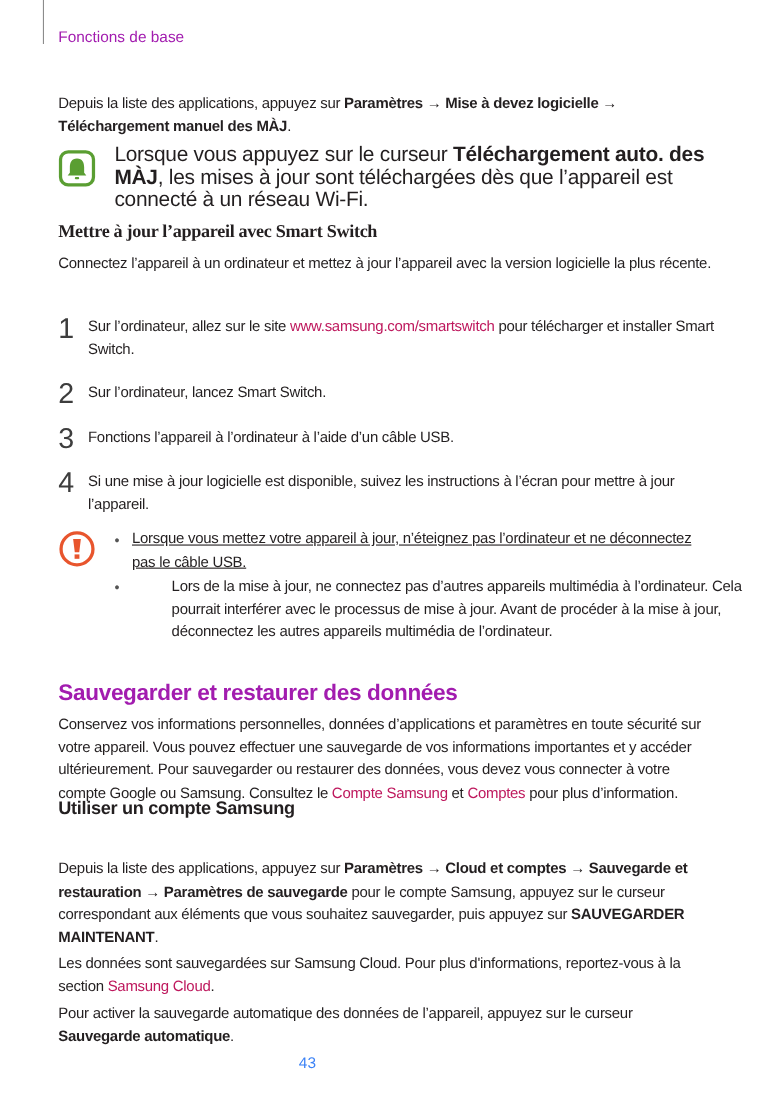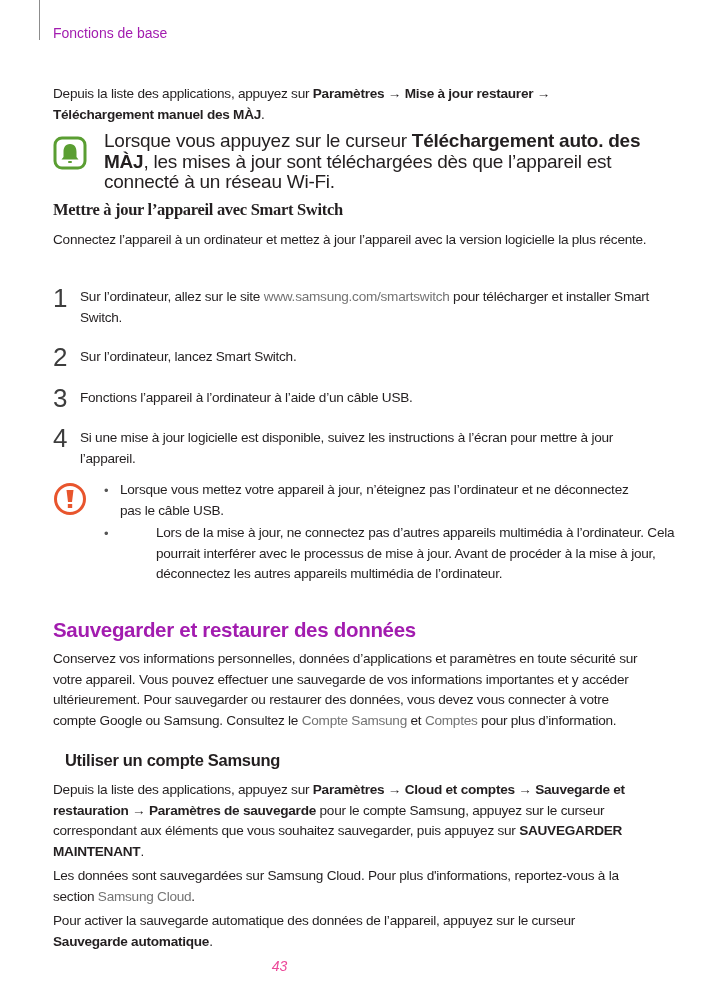--- a/index.html
+++ b/index.html
@@ -12,21 +12,21 @@
       position: absolute; left: 39px; top: 0; width: 1px; height: 40px; background: #8c8c8c;
     }
     .header-title {
       position: absolute; left: 53px; top: 25px; font-size: 14px; color: #a21caf;
     }
     .p {
       position: absolute; left: 53px; width: 600px; font-size: 13.6px; line-height: 20.5px; color: #231f20;
       letter-spacing: -0.25px;
     }
     b { font-weight: bold; }
-    .link { color: #737373; }
+    .link { color: #be185d; }
     .h2 {
       position: absolute; left: 53px; font-size: 16.5px; font-weight: bold; color: #231f20; letter-spacing: -0.3px;
     }
     .h1 {
       position: absolute; left: 53px; font-size: 20.5px; font-weight: bold; color: #a21caf; letter-spacing: -0.3px;
     }
     .note-icon {
       position: absolute; left: 53px; width: 34px; height: 34px;
     }
     .note-text {
@@ -38,30 +38,30 @@
     .step-text {
       position: absolute; left: 80px; width: 570px; font-size: 13.6px; line-height: 20.5px; letter-spacing: -0.25px;
     }
     .bullet {
       position: absolute; left: 104px; font-size: 13px; color: #555;
     }
     .bullet-text {
       position: absolute; left: 120px; width: 530px; font-size: 13.6px; line-height: 20.5px; letter-spacing: -0.25px;
     }
     .page-num {
-      position: absolute; left: 0; width: 559px; top: 958px; text-align: center; font-size: 14px; color: #ec4899; font-style: italic;
+      position: absolute; left: 0; width: 559px; top: 958px; text-align: center; font-size: 14px; color: #3b82f6;
     }
   </style>
 </head>
 <body>
 
 <div class="sidebar-rule"></div>
 <div class="header-title">Fonctions de base</div>
 
-<div class="p" style="top:84px;"><span>Depuis la liste des applications, appuyez sur </span><b>Paramètres</b><span> → </span><b>Mise à jour restaurer</b><span> →</span><br><b>Téléchargement manuel des MÀJ</b><span>.</span></div>
+<div class="p" style="top:84px;"><span>Depuis la liste des applications, appuyez sur </span><b>Paramètres</b><span> → </span><b>Mise à devez logicielle</b><span> →</span><br><b>Téléchargement manuel des MÀJ</b><span>.</span></div>
 
 <div class="note-icon" style="top:136px;">
   <svg width="34" height="34" viewBox="0 0 34 34">
     <rect x="2" y="2" width="30" height="30" rx="7" ry="7" fill="none" stroke="#5a9e32" stroke-width="3"></rect>
     <path d="M17 8 C12 8 10.5 12 10.5 16 L10.5 21 L8.5 23.5 L25.5 23.5 L23.5 21 L23.5 16 C23.5 12 22 8 17 8 Z" fill="#5a9e32"></path>
     <rect x="15" y="25" width="4" height="2" rx="1" fill="#5a9e32"></rect>
   </svg>
 </div>
 <div class="note-text" style="top:131px;"><span>Lorsque vous appuyez sur le curseur </span><b>Téléchargement auto. des MÀJ</b><span>, les mises à jour sont téléchargées dès que l’appareil est connecté à un réseau Wi-Fi.</span></div>
 
@@ -81,27 +81,27 @@
 <div class="step-text" style="top:428px;">Si une mise à jour logicielle est disponible, suivez les instructions à l’écran pour mettre à jour l’appareil.</div>
 
 <div class="note-icon" style="top:482px;">
   <svg width="34" height="34" viewBox="0 0 34 34">
     <circle cx="17" cy="17" r="14.5" fill="none" stroke="#e8552d" stroke-width="3"></circle>
     <path d="M13.5 8 L20.5 8 L19 20 L15 20 Z" fill="#e8552d"></path>
     <rect x="14.8" y="22" width="4.4" height="4" fill="#e8552d"></rect>
   </svg>
 </div>
 <div class="bullet" style="top:483px;">•</div>
-<div class="bullet-text" style="top:480px;">Lorsque vous mettez votre appareil à jour, n’éteignez pas l’ordinateur et ne déconnectez pas le câble USB.</div>
+<div class="bullet-text" style="top:480px;text-decoration:underline;">Lorsque vous mettez votre appareil à jour, n’éteignez pas l’ordinateur et ne déconnectez pas le câble USB.</div>
 <div class="bullet" style="top:526px;">•</div>
 <div class="bullet-text" style="top:523px;margin-left:36px;">Lors de la mise à jour, ne connectez pas d’autres appareils multimédia à l’ordinateur. Cela pourrait interférer avec le processus de mise à jour. Avant de procéder à la mise à jour, déconnectez les autres appareils multimédia de l’ordinateur.</div>
 
 <div class="h1" style="top:618px;">Sauvegarder et restaurer des données</div>
 <div class="p" style="top:649px;"><span>Conservez vos informations personnelles, données d’applications et paramètres en toute sécurité sur votre appareil. Vous pouvez effectuer une sauvegarde de vos informations importantes et y accéder ultérieurement. Pour sauvegarder ou restaurer des données, vous devez vous connecter à votre compte Google ou Samsung. Consultez le </span><span class="link">Compte Samsung</span><span> et </span><span class="link">Comptes</span><span> pour plus d’information.</span></div>
 
-<div class="h2" style="top:751px;margin-left:12px;">Utiliser un compte Samsung</div>
+<div class="h2" style="top:726px;">Utiliser un compte Samsung</div>
 <div class="p" style="top:780px;"><span>Depuis la liste des applications, appuyez sur </span><b>Paramètres</b><span> → </span><b>Cloud et comptes</b><span> → </span><b>Sauvegarde et restauration</b><span> → </span><b>Paramètres de sauvegarde</b><span> pour le compte Samsung, appuyez sur le curseur correspondant aux éléments que vous souhaitez sauvegarder, puis appuyez sur </span><b>SAUVEGARDER MAINTENANT</b><span>.</span></div>
 
 <div class="p" style="top:866px;"><span>Les données sont sauvegardées sur Samsung Cloud. Pour plus d'informations, reportez-vous à la section </span><span class="link">Samsung Cloud</span><span>.</span></div>
 
 <div class="p" style="top:911px;"><span>Pour activer la sauvegarde automatique des données de l’appareil, appuyez sur le curseur </span><b>Sauvegarde automatique</b><span>.</span></div>
 
 <div class="page-num">43</div>
 
 </body></html>

